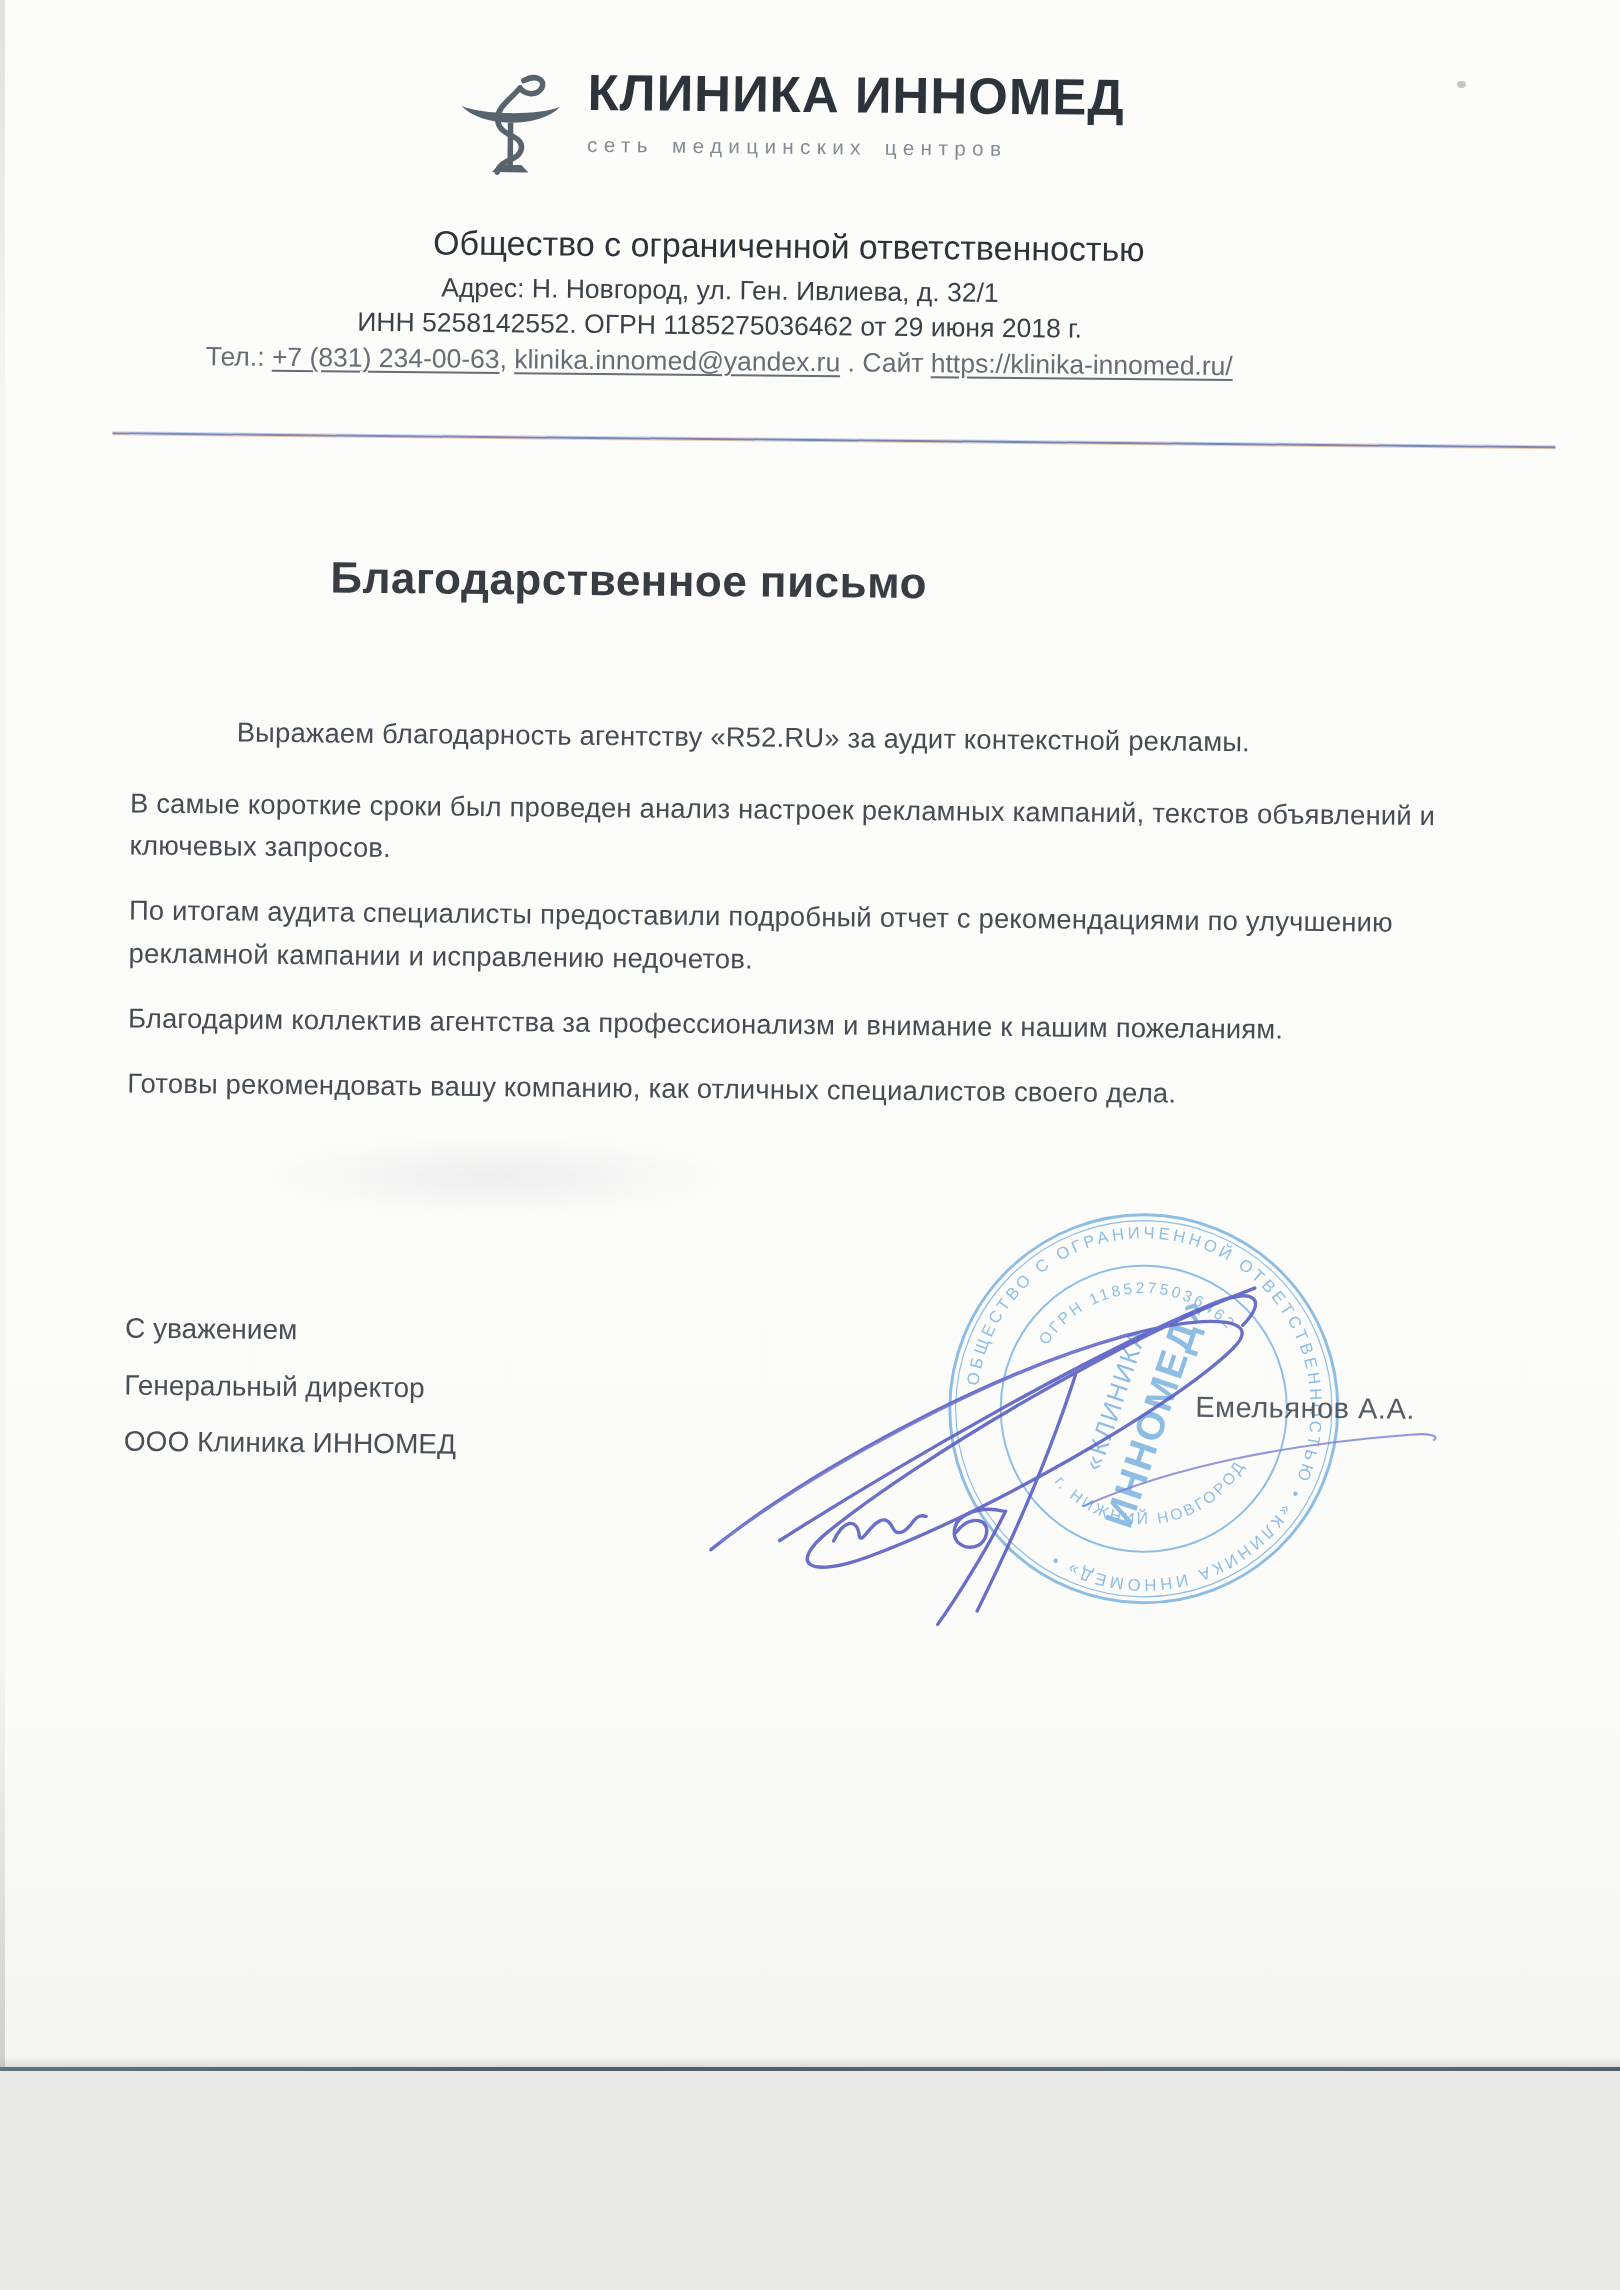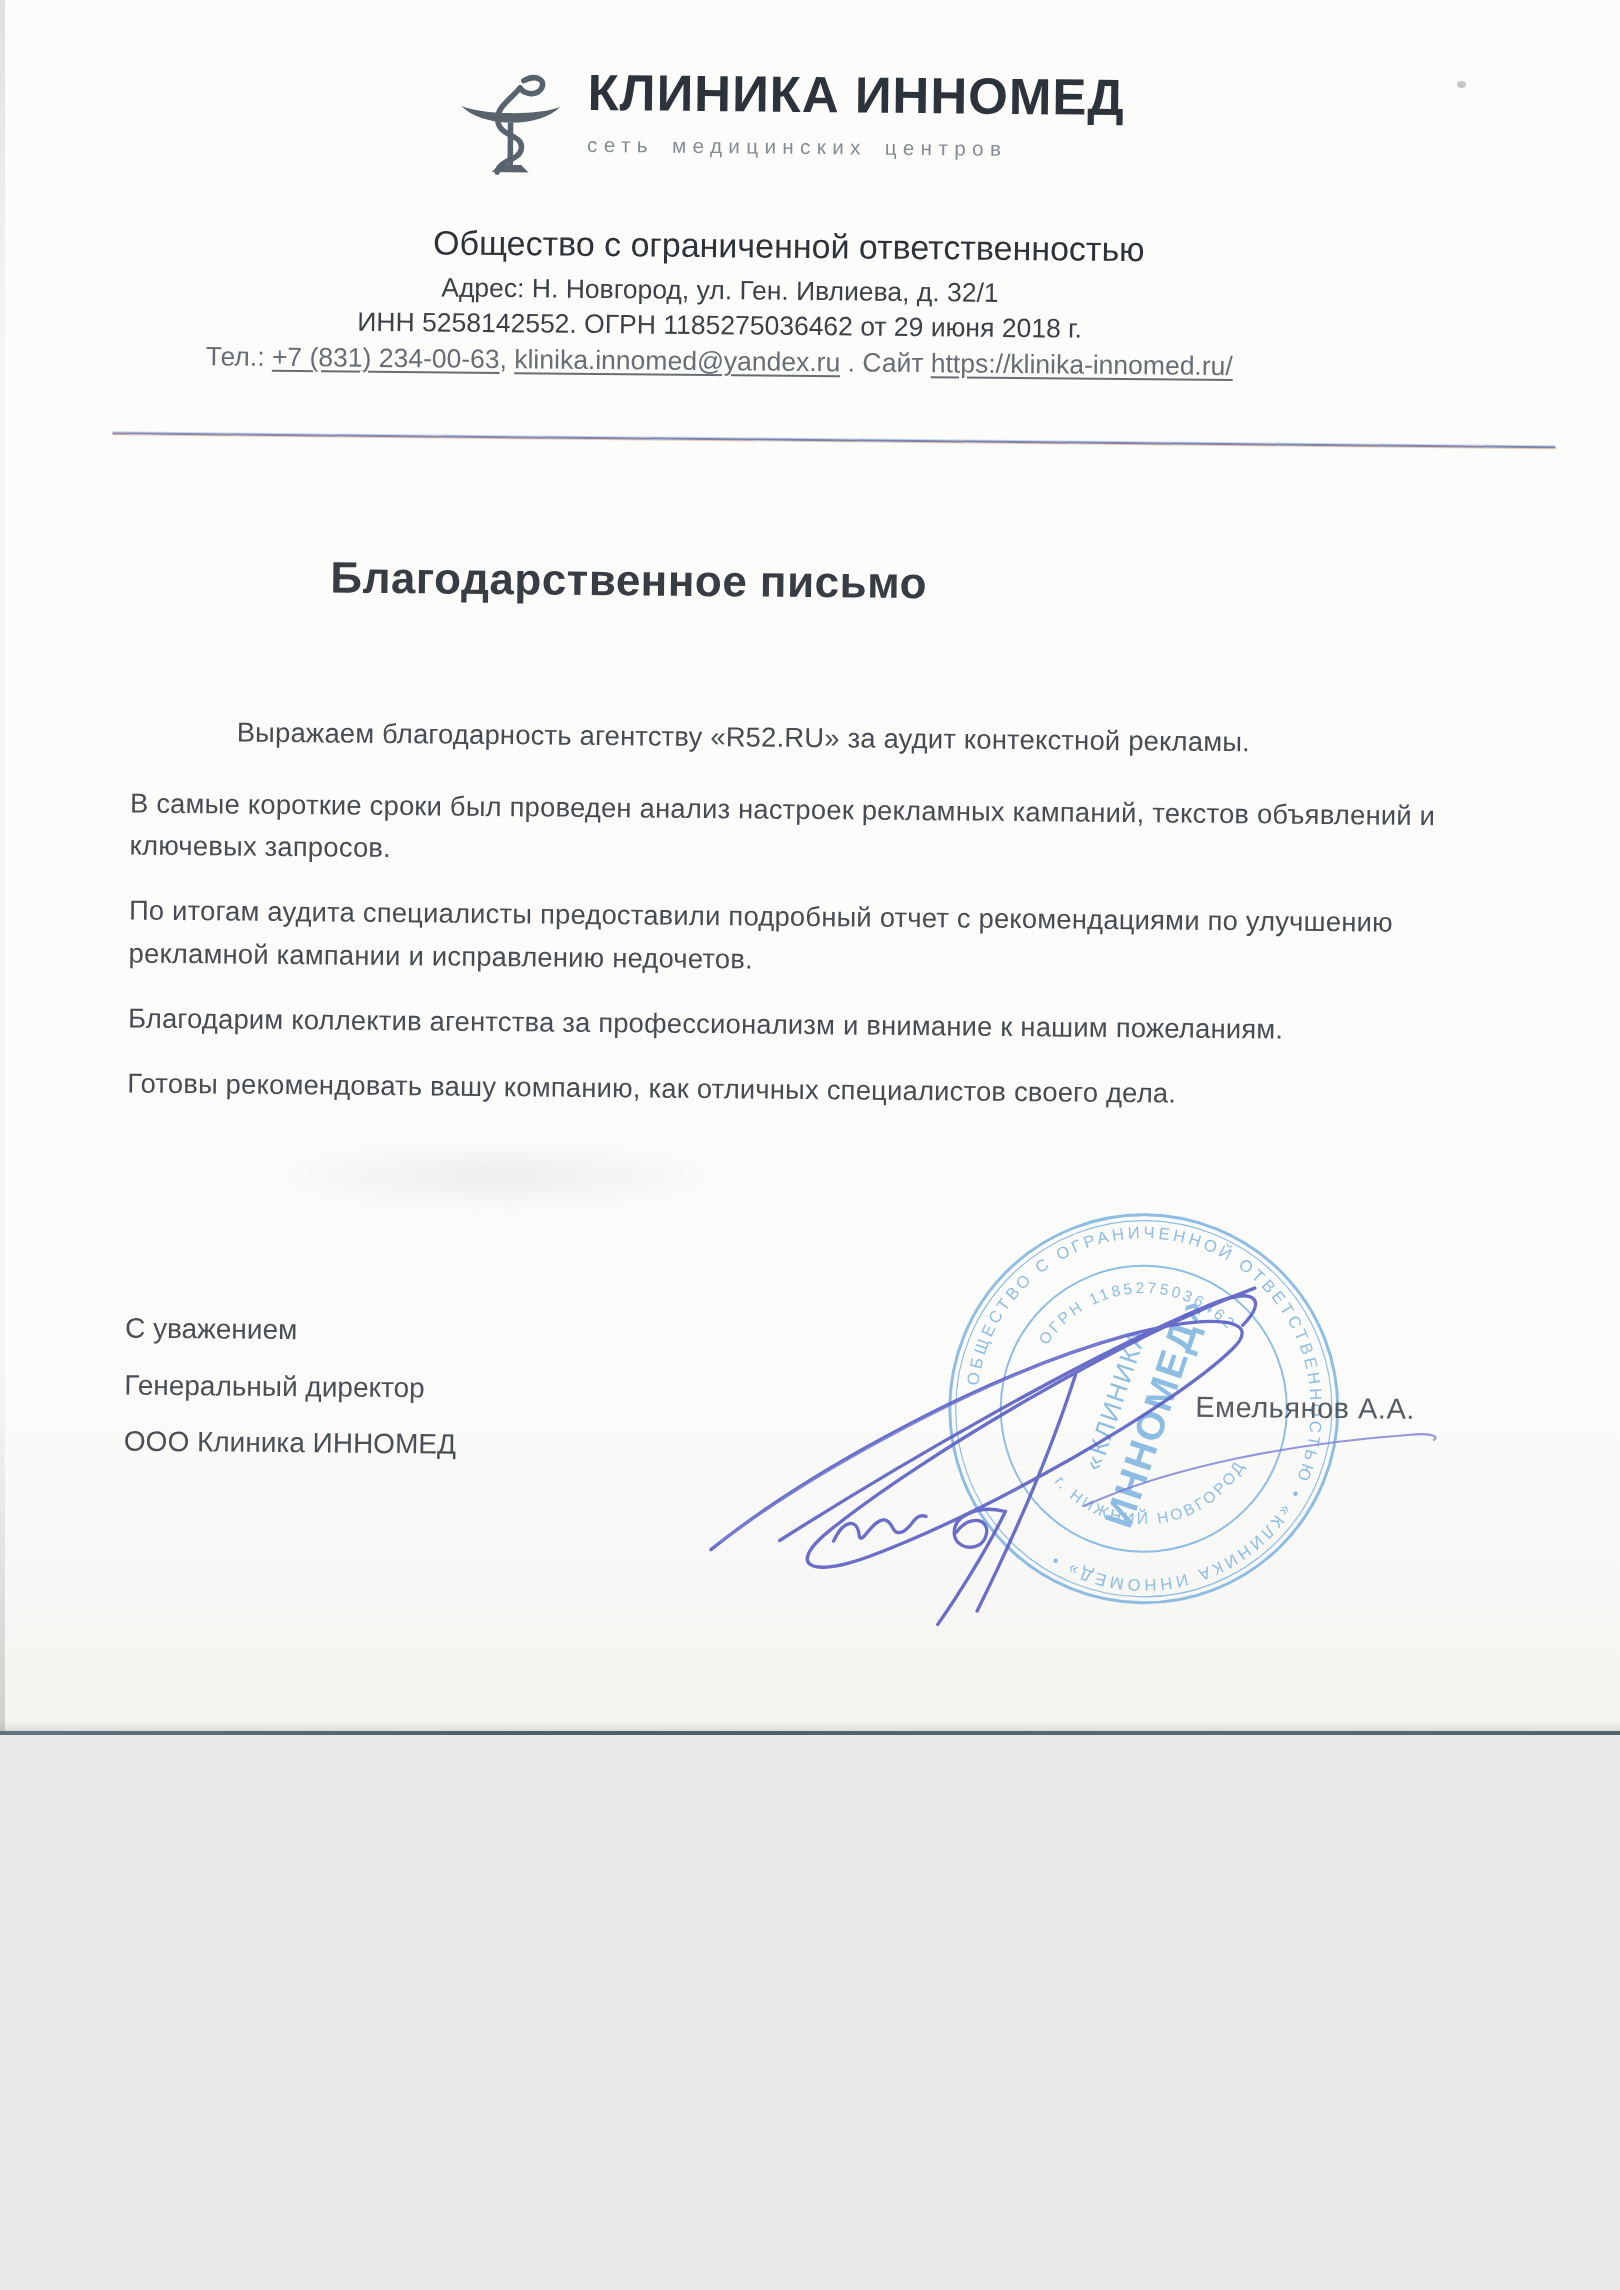--- a/index.html
+++ b/index.html
@@ -1,18 +1,18 @@
 <!DOCTYPE html>
 <html lang="ru"><head>
 <meta charset="utf-8">
 <style>
   html,body{margin:0;padding:0;background:#e8e8e6;}
   .paper{
     position:relative;
-    width:1620px;height:1735px;
+    width:1620px;height:2071px;
     margin:0 auto;
     background:linear-gradient(180deg,#fcfcfb 0%,#fbfbfa 80%,#f4f4f1 100%);
     overflow:hidden;
     font-family:"Liberation Sans","DejaVu Sans",sans-serif;
     color:#3f444a;
   }
   .content{
     position:absolute;inset:0;
     transform:rotate(0.55deg);
     transform-origin:78px 78px;

